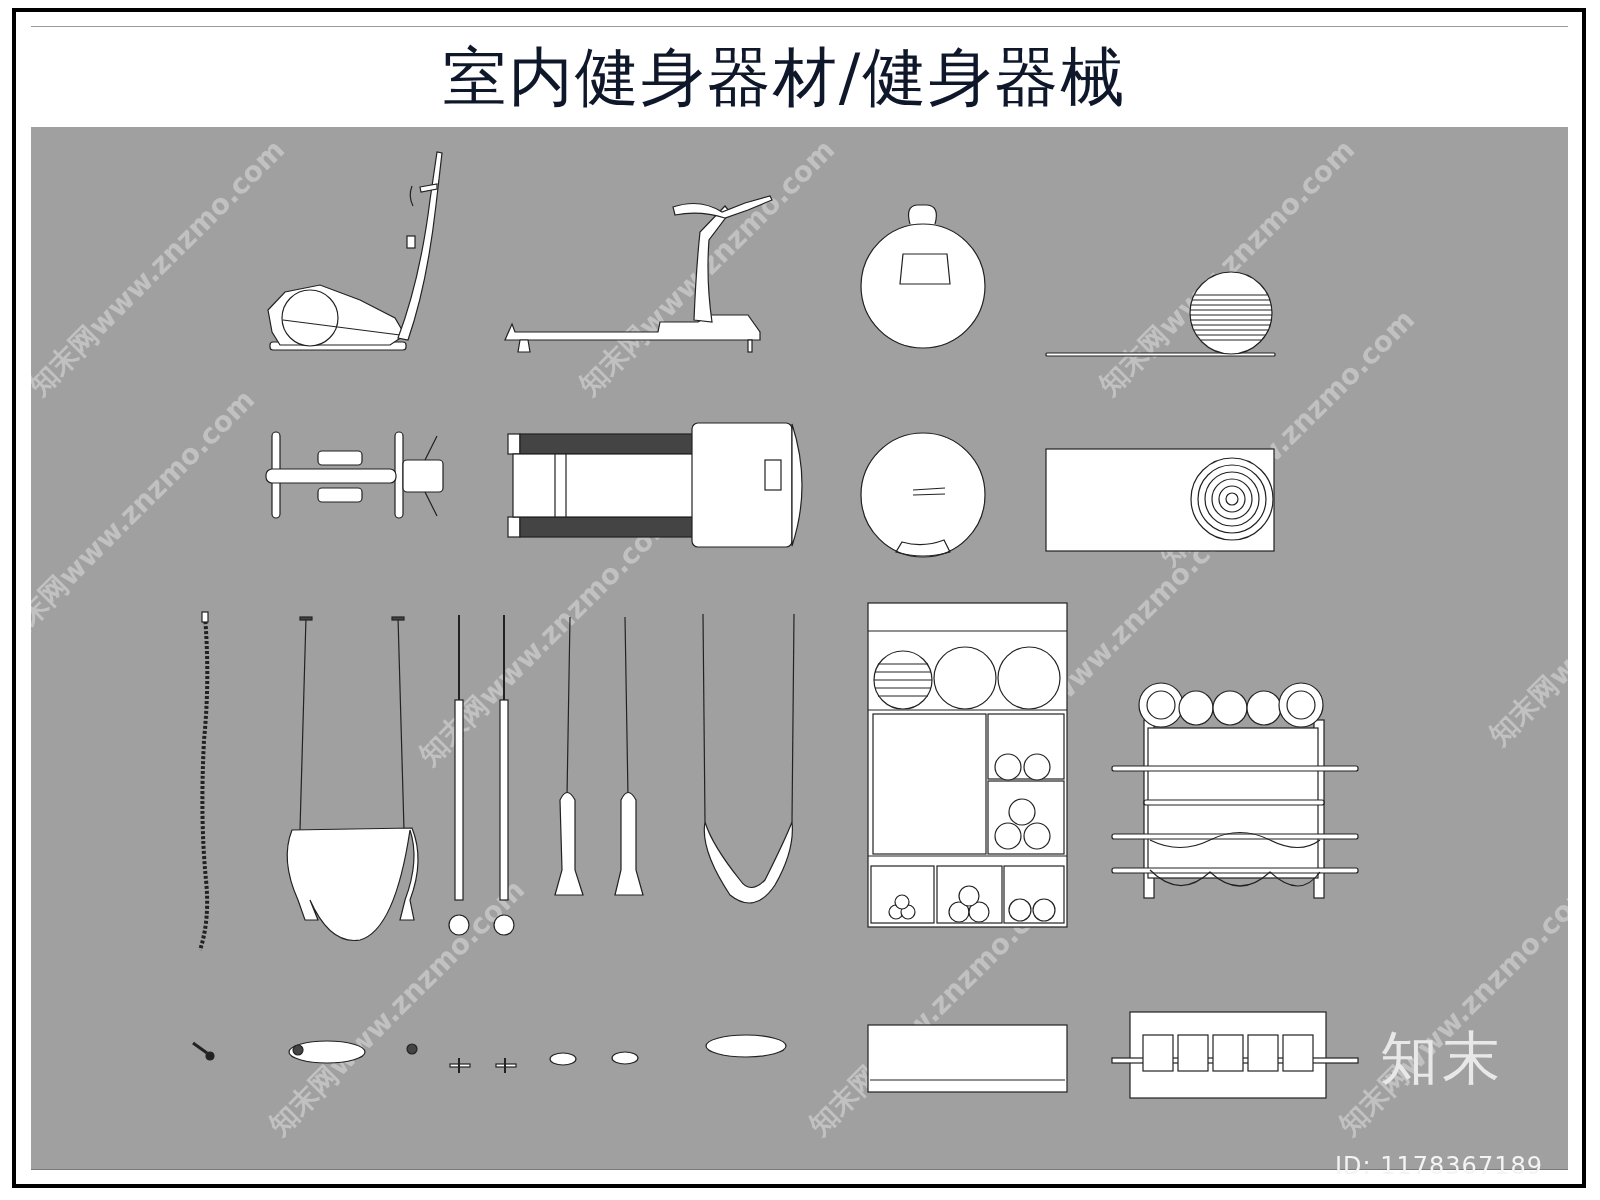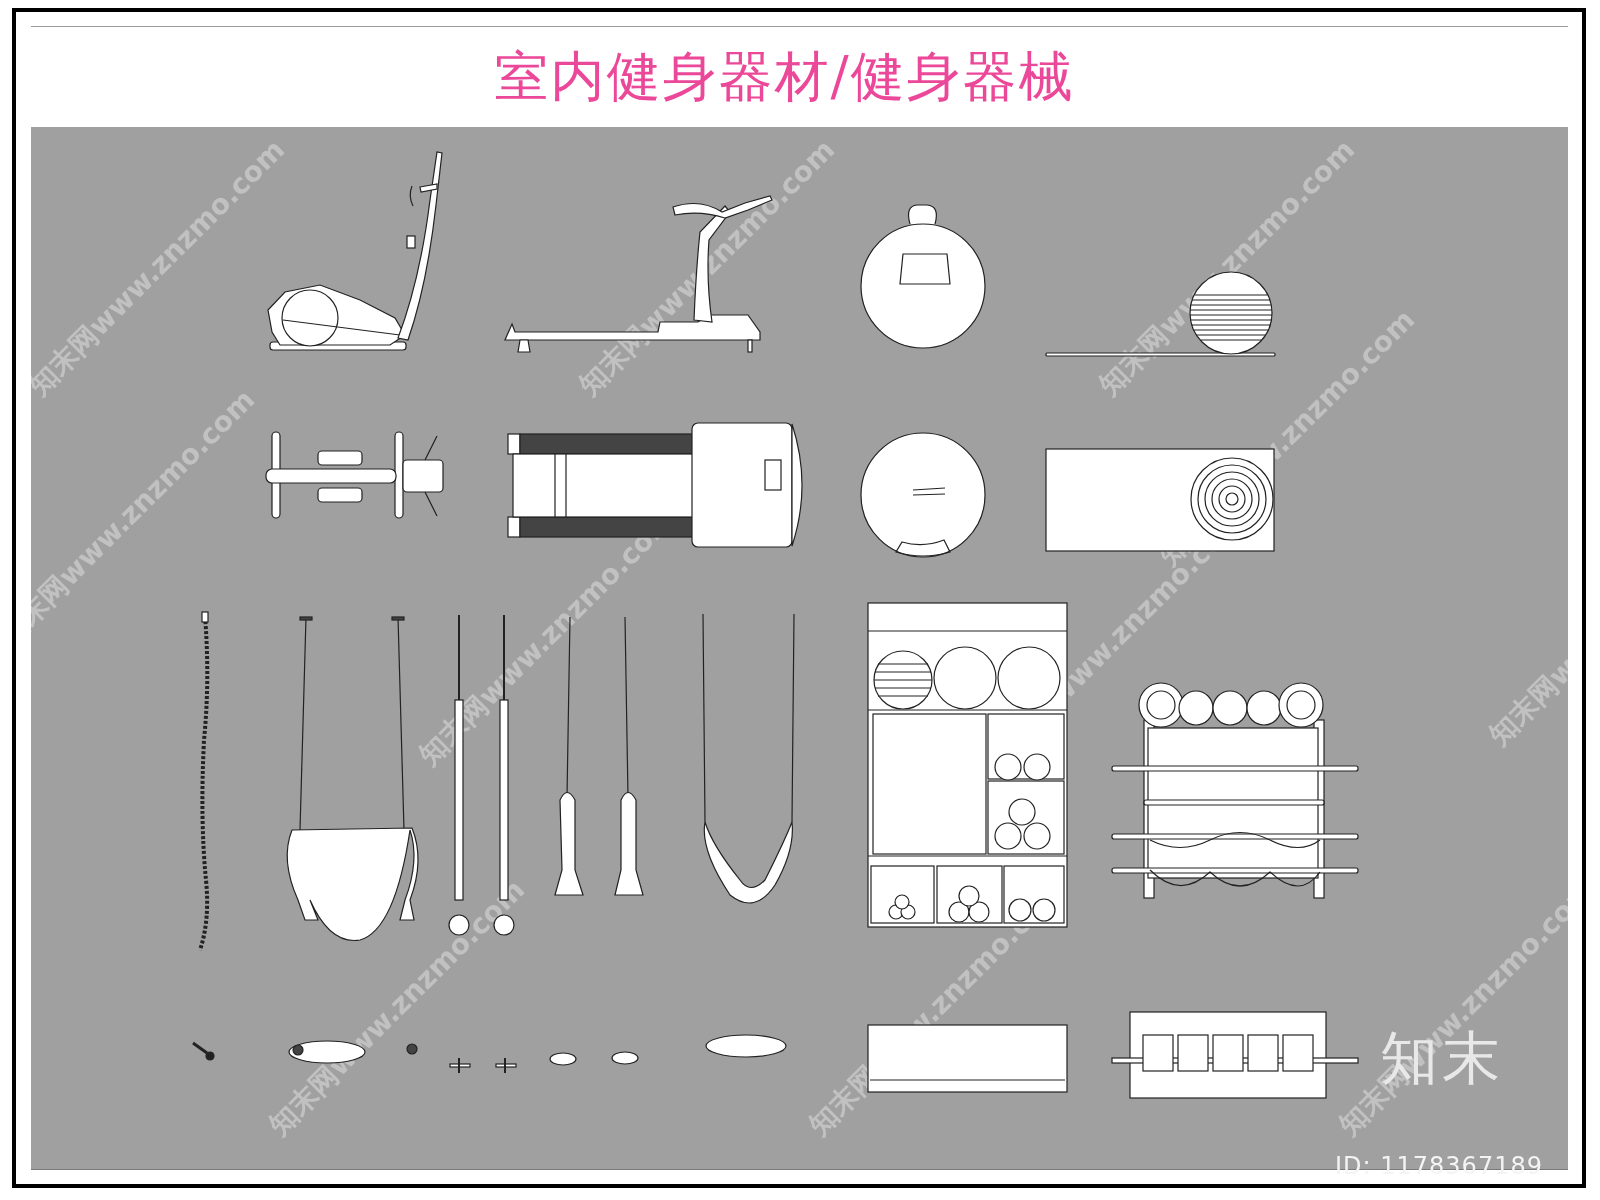--- a/index.html
+++ b/index.html
@@ -1,19 +1,19 @@
 <!DOCTYPE html>
 <html><head>
 <meta charset="utf-8">
 <style>
   html, body { margin:0; padding:0; background:#ffffff; }
   body { width:1600px; height:1200px; position:relative; overflow:hidden; font-family:"DejaVu Sans", sans-serif; }
   .frame { position:absolute; left:12px; top:8px; width:1574px; height:1180px; border:4px solid #000; box-sizing:border-box; background:#fff; }
   .title-bar { position:absolute; left:31px; top:26px; width:1537px; height:101px; background:#fff; border-top:1px solid #9a9a9a; box-sizing:border-box; display:flex; align-items:center; justify-content:center; }
-  .title { font-family:"DejaVu Serif", "Liberation Serif", serif; font-size:54px; color:#ec4899; letter-spacing:2px; line-height:1; margin-left:-30px; }
+  .title { font-family:"DejaVu Serif", "Liberation Serif", serif; font-size:64px; color:#0f172a; letter-spacing:2px; line-height:1; margin-left:-30px; }
   .canvas { position:absolute; left:31px; top:127px; width:1537px; height:1042px; background:#a0a0a0; border-bottom:1px solid #7a7a7a; overflow:hidden; }
   .canvas svg { position:absolute; left:0; top:0; }
   .wm { position:absolute; color:rgba(255,255,255,0.35); font-size:28px; font-weight:bold; transform:rotate(-45deg); transform-origin:left top; white-space:nowrap; pointer-events:none; }
   .brand { position:absolute; left:1380px; top:1020px; color:#e8e8e8; font-size:58px; letter-spacing:4px; font-family:"DejaVu Sans", sans-serif; }
   .id-label { position:absolute; left:1335px; top:1152px; color:#f4f4f4; font-size:24px; font-family:"DejaVu Sans", sans-serif; letter-spacing:1px;text-align:center; }
 </style>
 </head>
 <body>
 
 <div class="frame"></div>

